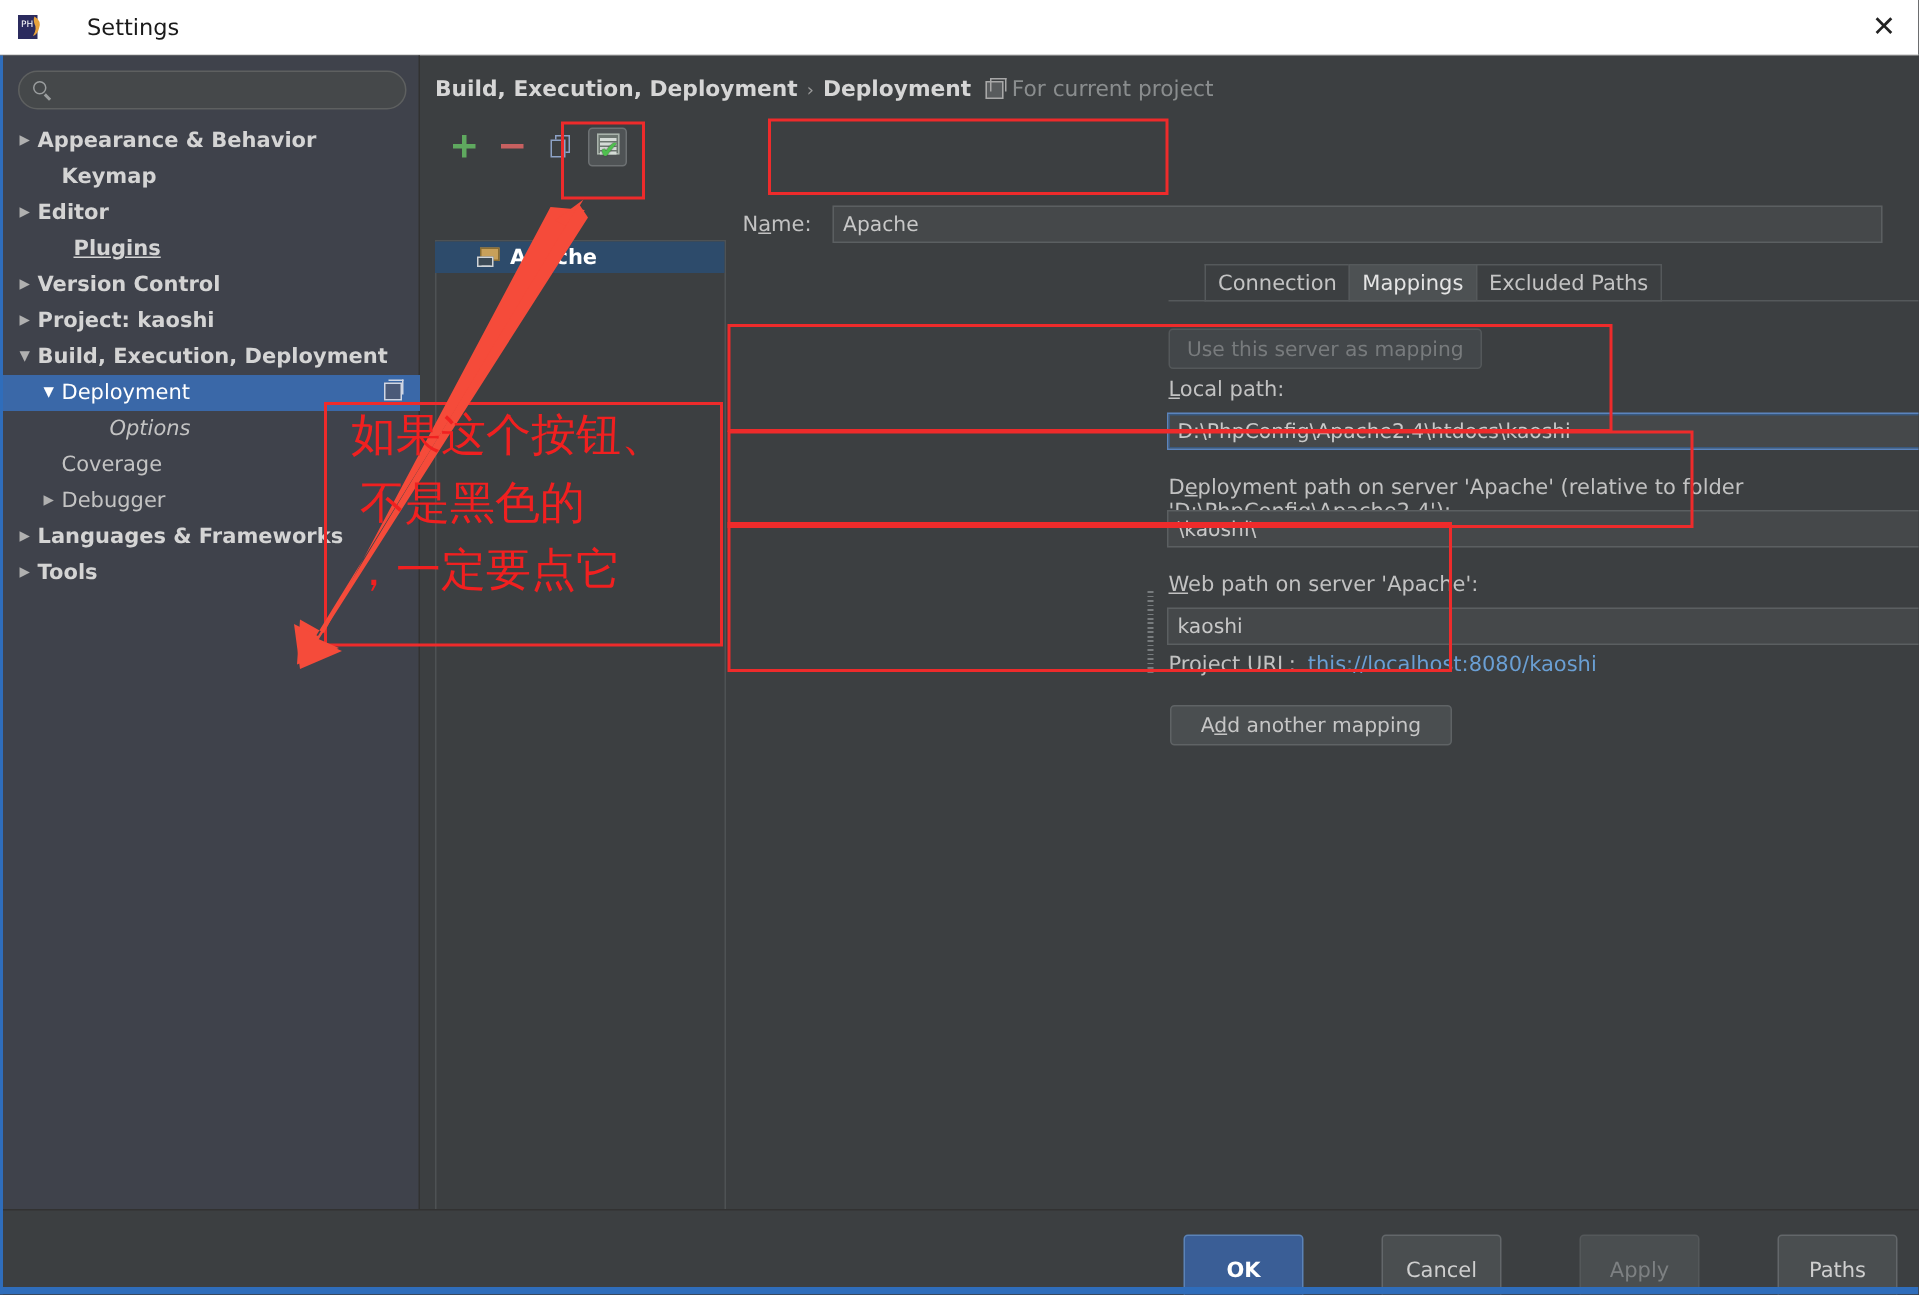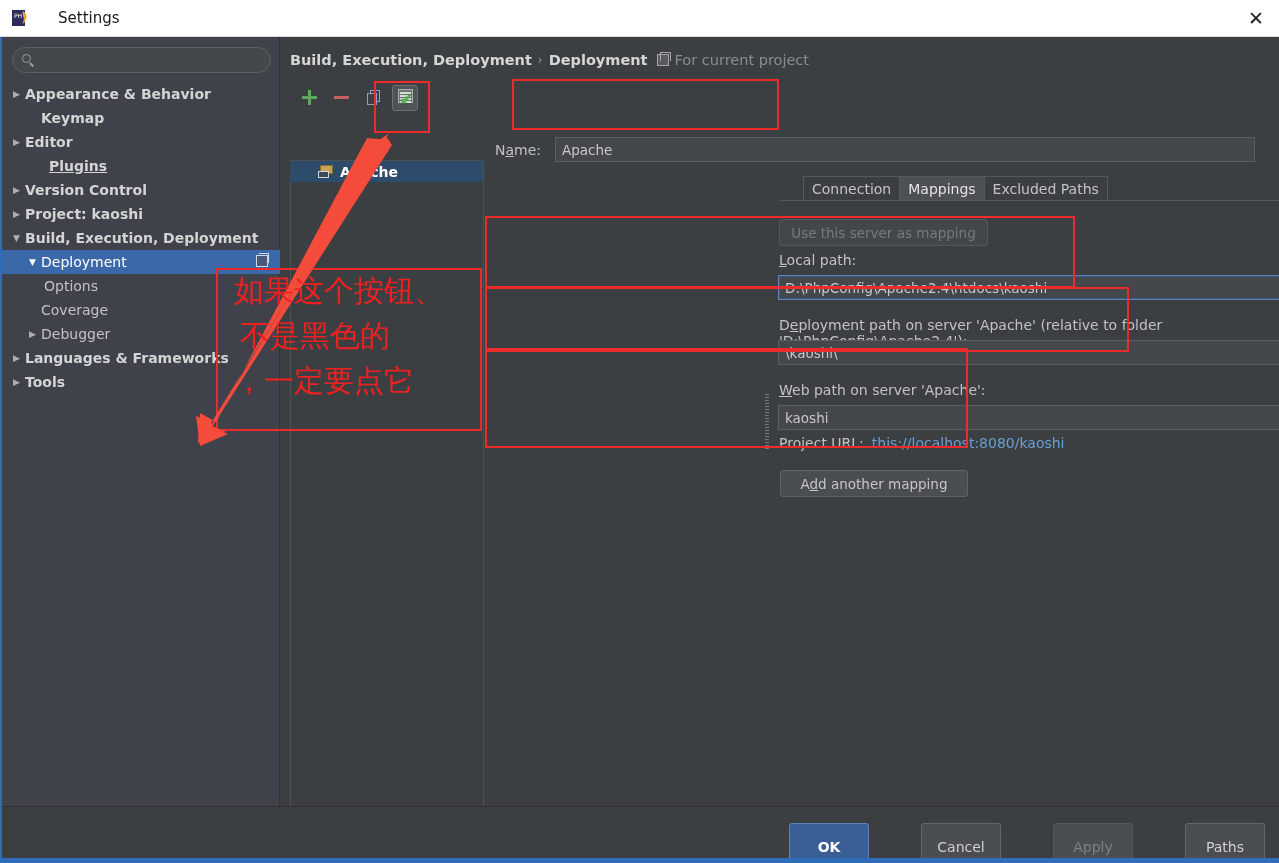--- a/index.html
+++ b/index.html
@@ -291,21 +291,21 @@
         </div>
         <div class="tnode bold" style="padding-left: 8px;">
           <span class="arrow">▼</span>
           <span class="lbl">Build, Execution, Deployment</span>
         </div>
         <div class="tnode sel" style="padding-left: 24px;">
           <span class="arrow">▼</span>
           <span class="lbl">Deployment</span>
           <span class="copyglyph"></span>
         </div>
-        <div class="tnode" style="padding-left: 27px;">
+        <div class="tnode" style="padding-left: 56px; font-style: italic;">
           <span class="arrow"></span>
           <span class="lbl">Options</span>
         </div>
         <div class="tnode" style="padding-left: 24px;">
           <span class="arrow"></span>
           <span class="lbl">Coverage</span>
         </div>
         <div class="tnode" style="padding-left: 24px;">
           <span class="arrow">▶</span>
           <span class="lbl">Debugger</span>

